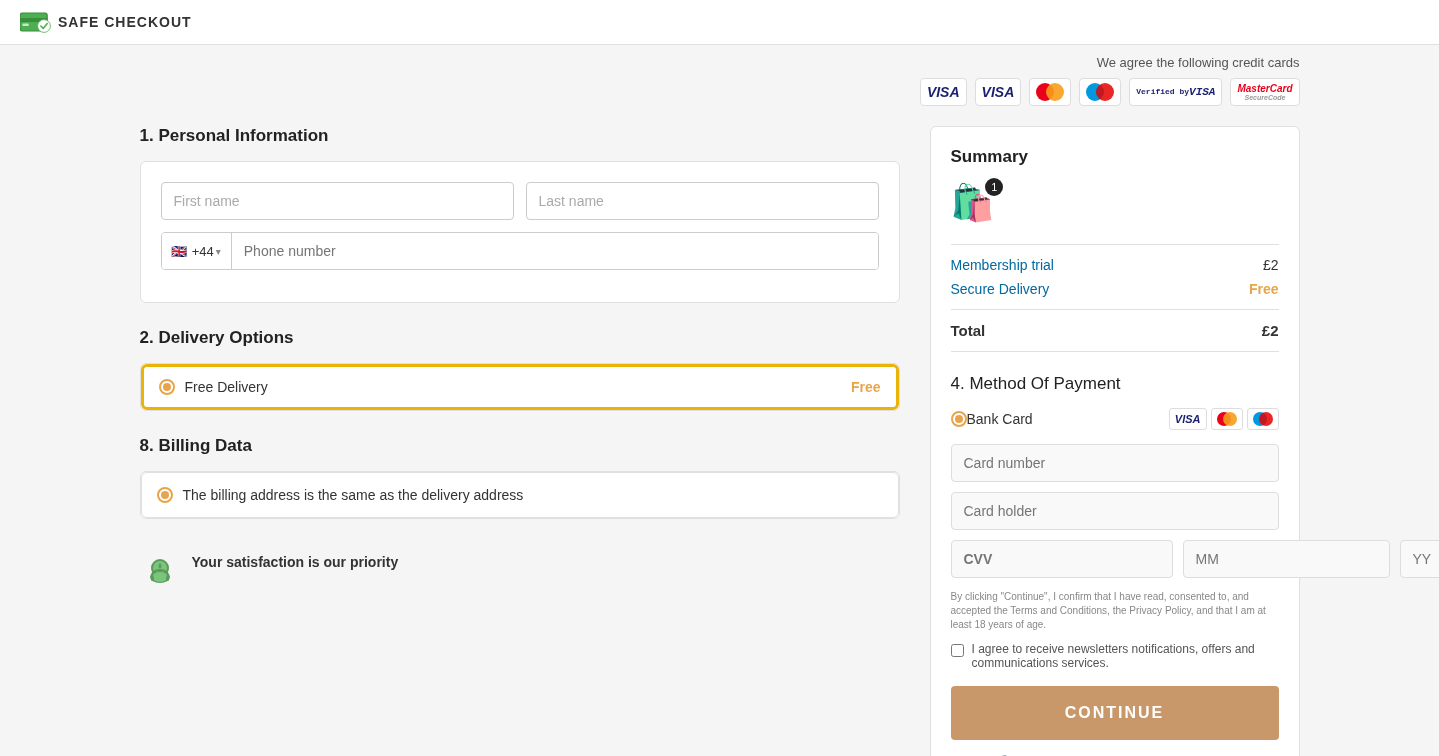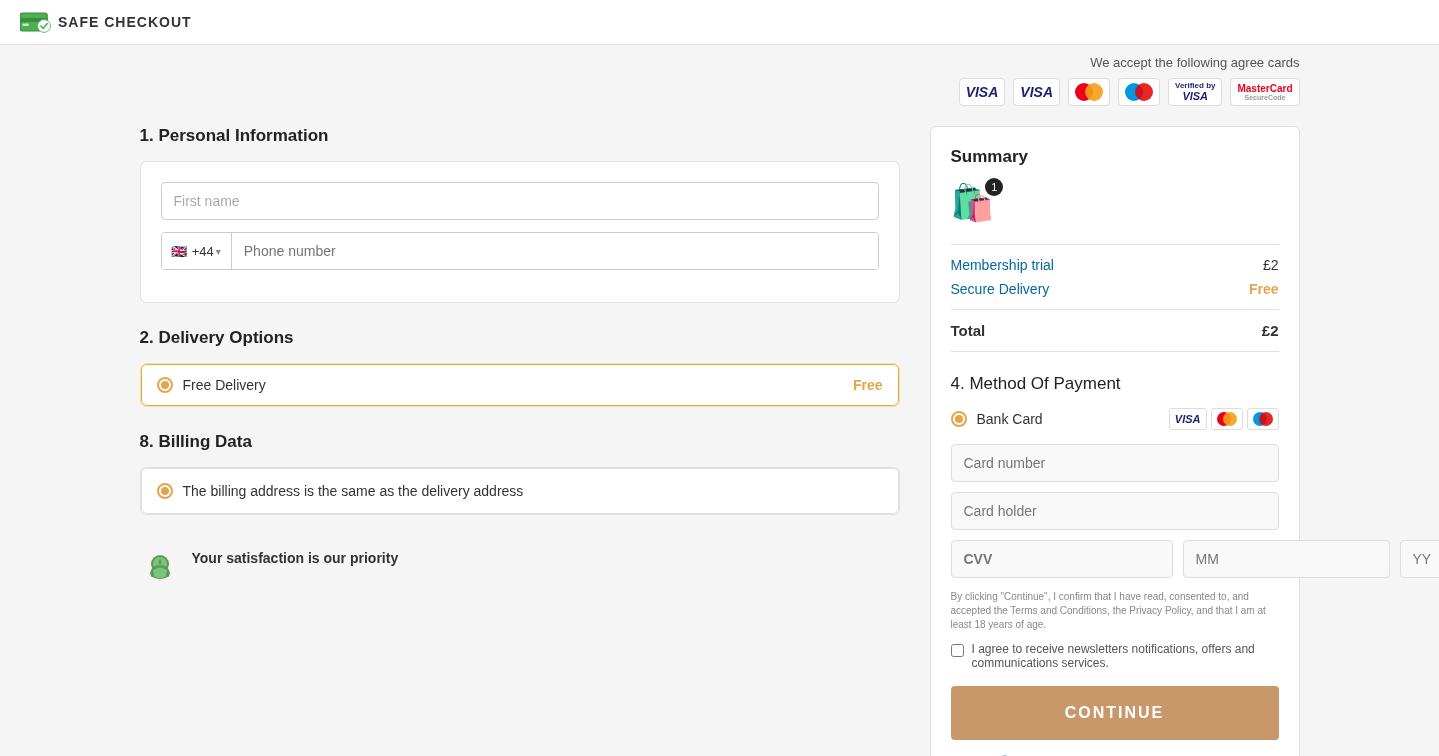--- a/index.html
+++ b/index.html
@@ -65,21 +65,21 @@
       border-radius: 4px;
       font-size: 10px;
       font-weight: bold;
       padding: 2px 6px;
     }
     .card-visa { background: #fff; border: 1px solid #ddd; color: #1a1f71; font-style: italic; font-size: 14px; font-weight: 900; }
     .card-visa2 { background: #fff; border: 1px solid #ddd; color: #1a1f71; font-style: italic; font-size: 14px; font-weight: 900; }
     .card-mc { background: #fff; border: 1px solid #ddd; }
     .card-maestro { background: #fff; border: 1px solid #ddd; }
     .card-verified { background: #fff; border: 1px solid #ddd; }
-    .card-mc-secure { background: #fff; border: 1px solid #ddd; }
+    .card-mc-secure { background: #fff; border: 1px solid #ddd; font-style: italic; }
 
     
     .mc-circles {
       display: flex;
     }
     .mc-circle1 { width: 18px; height: 18px; border-radius: 50%; background: #eb001b; }
     .mc-circle2 { width: 18px; height: 18px; border-radius: 50%; background: #f79e1b; margin-left: -8px; opacity: 0.9; }
 
     
     .maestro-circle1 { width: 18px; height: 18px; border-radius: 50%; background: #0099df; }
@@ -158,21 +158,21 @@
       outline: none;
     }
 
     
     .delivery-option {
       display: flex;
       align-items: flex-end;
       justify-content: space-between;
       padding: 12px 15px;
       background: #fff;
-      border: 1px solid #eab308;
+      border: 3px solid #eab308;
       border-radius: 6px;
     }
     .delivery-left {
       display: flex;
       align-items: center;
       gap: 10px;
     }
     .radio-orange {
       width: 16px;
       height: 16px;
@@ -291,21 +291,20 @@
 
     .payment-option {
       display: flex;
       align-items: center;
       justify-content: space-between;
       margin-bottom: 14px;
     }
     .payment-left {
       display: flex;
       align-items: center;
-      gap: 10px;
     }
     .payment-cards {
       display: flex;
       gap: 4px;
       align-items: center;
     }
     .pcard {
       height: 22px;
       border-radius: 3px;
       display: flex;
@@ -407,55 +406,56 @@
       <rect x="0" y="10" width="34" height="5" fill="#388e3c"></rect>
       <rect x="3" y="17" width="8" height="3" rx="1" fill="#fff" opacity="0.7"></rect>
       <circle cx="30" cy="20" r="8" fill="#fff" stroke="#4caf50" stroke-width="1"></circle>
       <polyline points="26,20 29,23 34,17" fill="none" stroke="#4caf50" stroke-width="2" stroke-linecap="round" stroke-linejoin="round"></polyline>
     </svg>
     <span class="header-logo-text">SAFE CHECKOUT</span>
   </div>
 </div>
 
 <div class="credit-cards-bar">
-  <p>We accept the following agree cards</p>
+  <p>We agree the following credit cards</p>
   <div class="credit-cards-icons">
     <div class="card-badge card-visa">VISA</div>
     <div class="card-badge card-visa2">VISA</div>
     <div class="card-badge card-mc">
       <div class="mc-circles">
         <div class="mc-circle1"></div>
         <div class="mc-circle2"></div>
       </div>
     </div>
     <div class="card-badge card-maestro">
       <div class="mc-circles">
         <div class="maestro-circle1"></div>
         <div class="maestro-circle2"></div>
       </div>
     </div>
-    <div class="card-badge card-verified" style="flex-direction:column;font-size:8px;line-height:1.1;color:#1a1f71;">
+    <div class="card-badge card-verified" style="flex-direction:row;font-size:8px;line-height:1.1;color:#1a1f71;font-family:Liberation Mono, monospace;">
       <span style="font-size:8px;">Verified by</span>
       <span style="font-style:italic;font-weight:900;font-size:11px;">VISA</span>
     </div>
     <div class="card-badge card-mc-secure" style="flex-direction:column;font-size:7px;line-height:1.1;color:#eb001b;">
       <span style="font-weight:900;font-size:10px;color:#eb001b;">MasterCard</span>
       <span style="color:#999;font-size:7px;">SecureCode</span>
     </div>
   </div>
 </div>
 
 <div class="main-container">
 
   <div class="left-column">
 
     <div class="section-title">1. Personal Information</div>
     <div class="form-card">
       <div class="form-row">
         <input class="form-input" type="text" placeholder="First name" style="">
+        <input class="form-input" type="text" placeholder="Last name" style="">
       </div>
       <div class="phone-wrapper">
         <div class="phone-flag">
           <span class="flag">🇬🇧</span>
           <span>+44</span>
           <span style="margin-left:2px; font-size:10px; color:#888;">▾</span>
         </div>
         <input class="phone-input" type="tel" placeholder="Phone number" style="">
       </div>
     </div>

